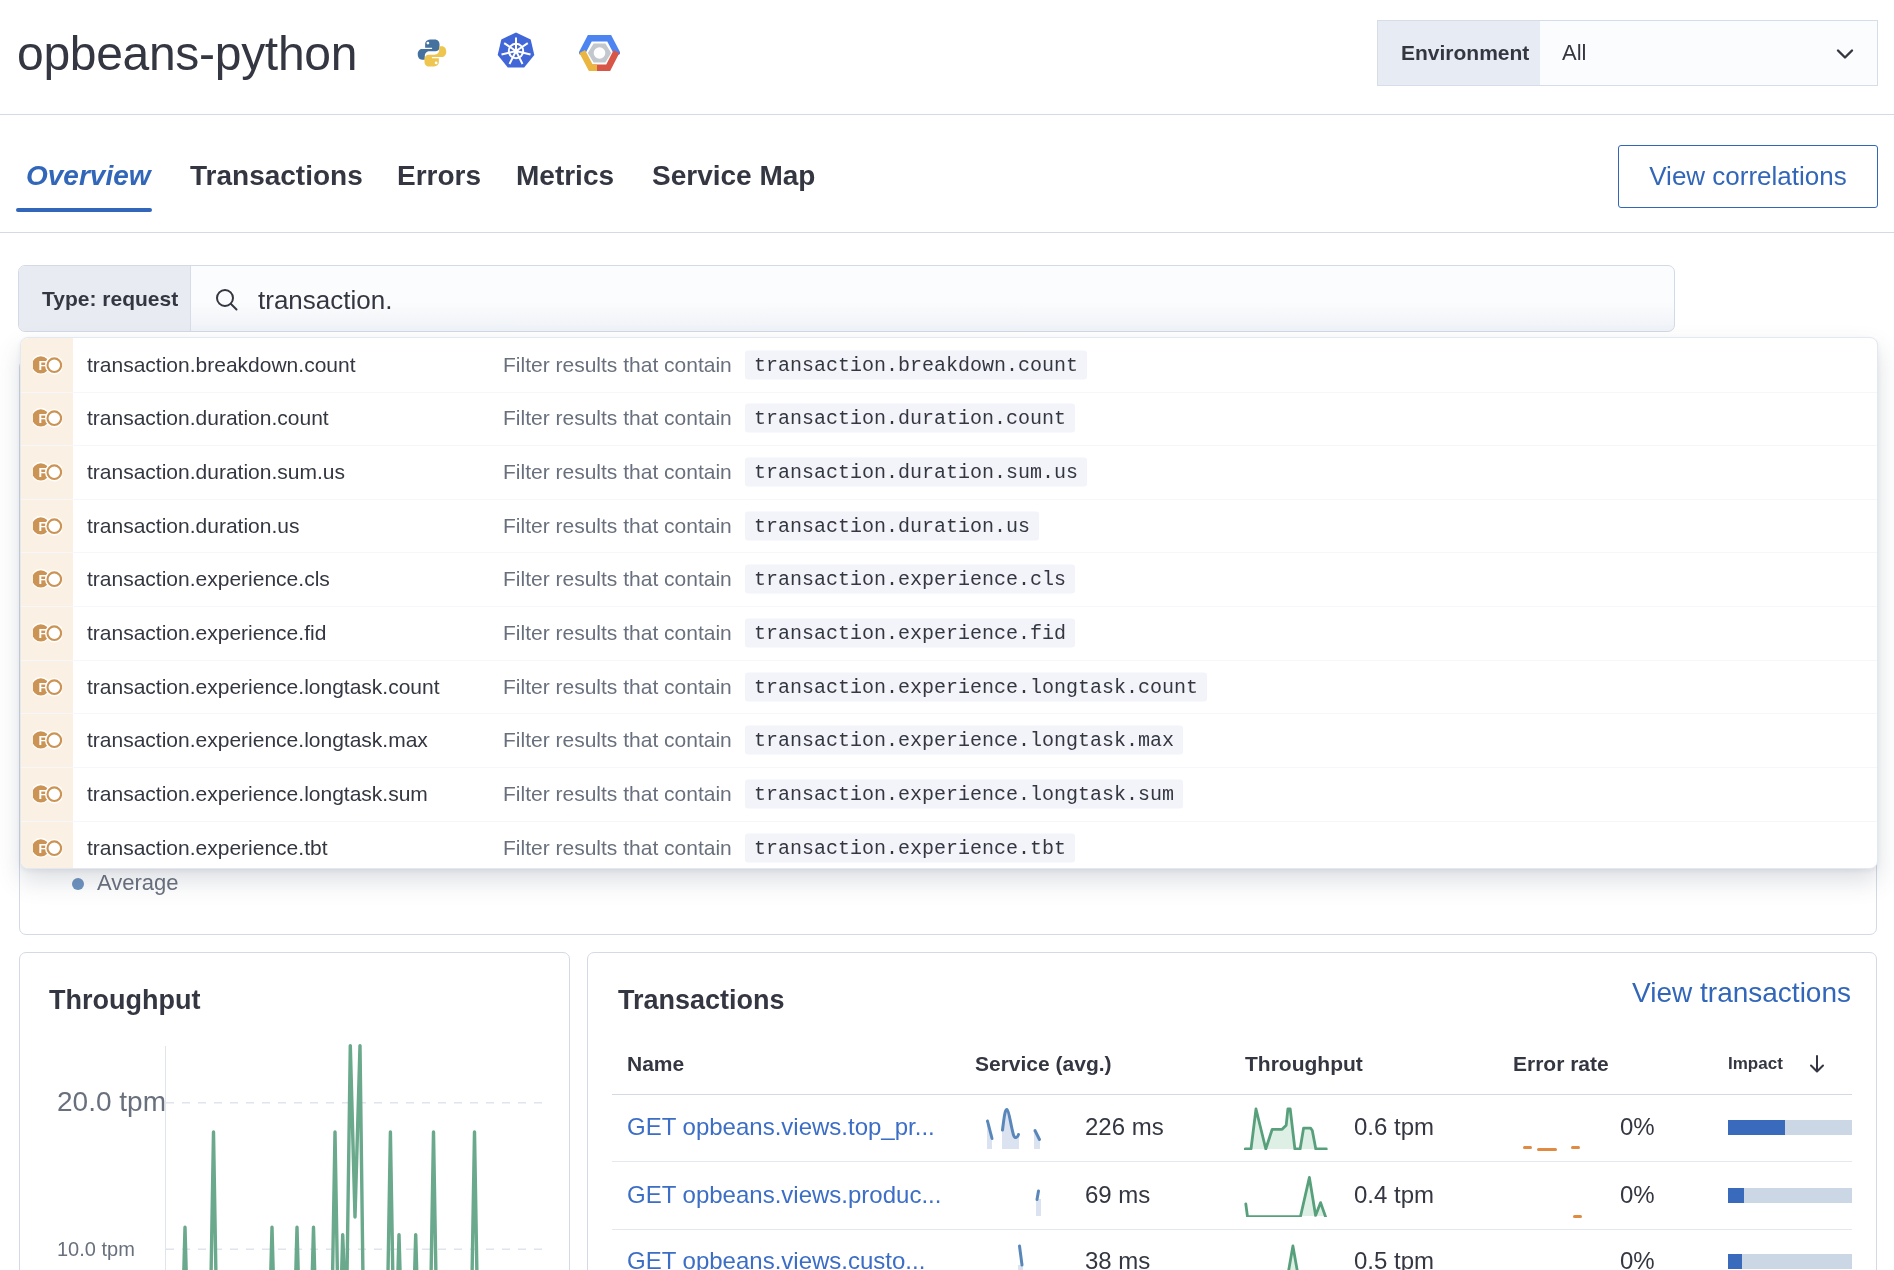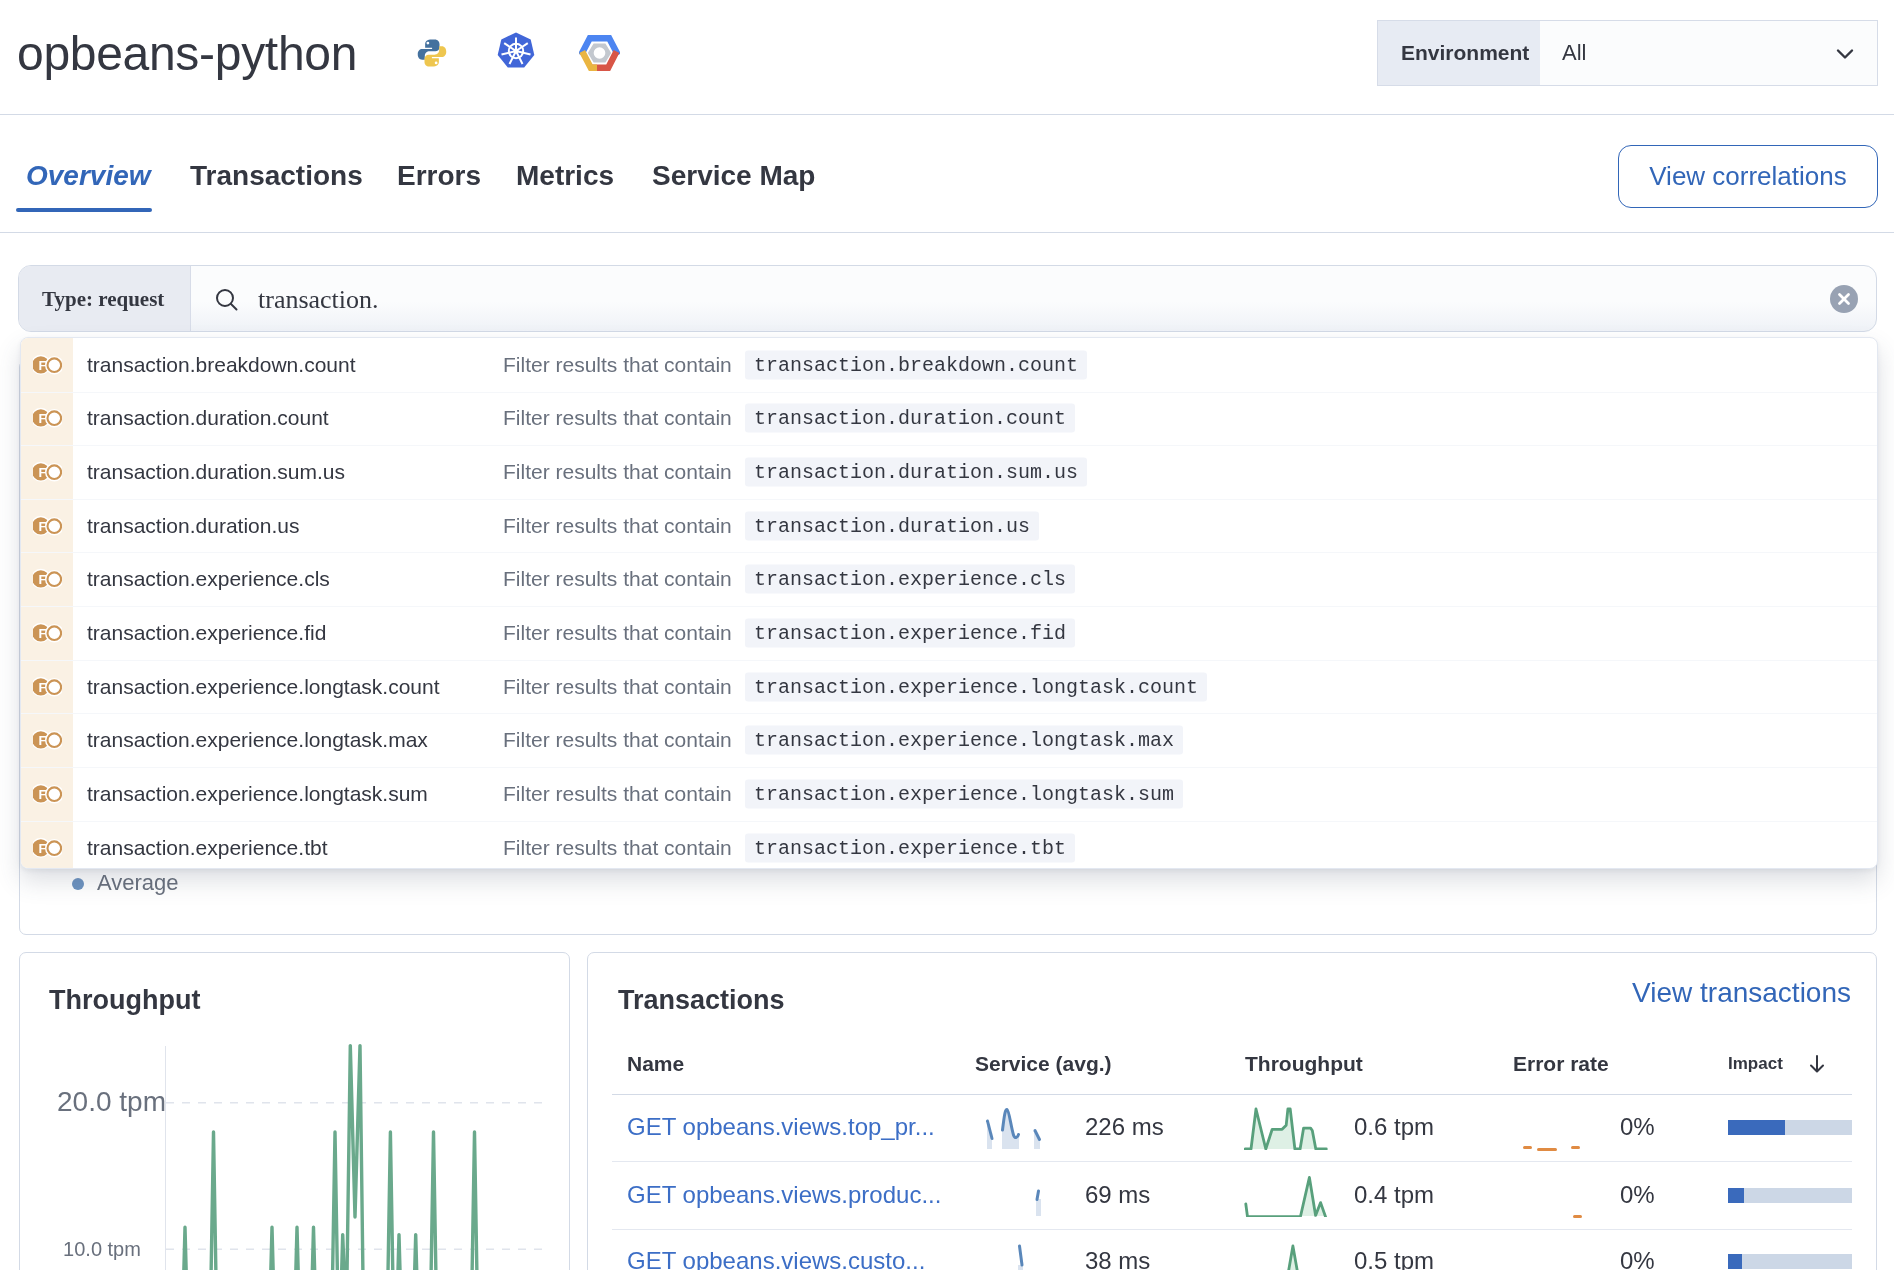--- a/index.html
+++ b/index.html
@@ -54,30 +54,30 @@
 
 <div class="abs" style="left:0; top:114px; width:1894px; height:1px; background:#d3dae6;"></div>
 
 <div class="c" style="left:26px;  top:176px; font-size:28px; font-weight:600; color:#3266b8;font-style:italic;">Overview</div>
 <div class="c" style="left:190px; top:176px; font-size:28px; font-weight:600;">Transactions</div>
 <div class="c" style="left:397px; top:176px; font-size:28px; font-weight:600;">Errors</div>
 <div class="c" style="left:516px; top:176px; font-size:28px; font-weight:600;">Metrics</div>
 <div class="c" style="left:652px; top:176px; font-size:28px; font-weight:600;">Service Map</div>
 <div class="abs" style="left:16px; top:208px; width:136px; height:4px; background:#3266b8; border-radius:2px;"></div>
 
-<div class="abs" style="left:1618px; top:145px; width:260px; height:63px; border:1px solid #3266b8; border-radius:13px; text-align:center; line-height:61px; font-size:26px; font-weight:500; color:#3266b8;">View correlations</div>
+<div class="abs" style="left:1618px; top:145px; width:260px; height:63px; border:1px solid #3266b8; border-radius:3px; text-align:center; line-height:61px; font-size:26px; font-weight:500; color:#3266b8;">View correlations</div>
 
 <div class="abs" style="left:0; top:232px; width:1894px; height:1px; background:#d3dae6;"></div>
 
 <div class="abs" style="left:19px; top:360px; width:1858px; height:575px; background:#fff; border:1px solid #d3dae6; border-radius:7px;">
   <div class="abs" style="left:52px; top:517px; width:12px; height:12px; border-radius:50%; background:#6d93c0;"></div>
   <div class="c" style="left:77px; top:522px; font-size:22px; color:#69707d;">Average</div>
 </div>
 
-<div class="abs" style="left:18px; top:265px; width:1859px; height:67px; border:1px solid #d3dae6; border-radius:13px; overflow:hidden; background:linear-gradient(180deg,#fbfcfd 55%, #eff2f7);font-family:Liberation Serif, serif;">
+<div class="abs" style="left:18px; top:265px; width:1657px; height:67px; border:1px solid #d3dae6; border-radius:7px; overflow:hidden; background:linear-gradient(180deg,#fbfcfd 55%, #eff2f7);">
   <div class="abs" style="left:0; top:0; width:172px; height:100%; background:#e8ebf2; border-right:1px solid #d7dce8;"></div>
   <div class="c" style="left:23px; top:33px; font-size:21px; font-weight:600;">Type: request</div>
   <svg class="abs" style="left:196px; top:22px;" width="24" height="24" viewBox="0 0 24 24">
     <circle cx="10" cy="10" r="8" fill="none" stroke="#343741" stroke-width="2"></circle>
     <line x1="16" y1="16" x2="21.5" y2="21.5" stroke="#343741" stroke-width="2" stroke-linecap="round"></line>
   </svg>
   <div class="c" style="left:239px; top:34px; font-size:26px;">transaction.</div>
   <div class="abs" style="left:1811px; top:19px; width:28px; height:28px; border-radius:50%; background:#98a2b3;">
     <svg width="28" height="28" viewBox="0 0 28 28">
       <line x1="9.5" y1="9.5" x2="18.5" y2="18.5" stroke="#fff" stroke-width="2.8" stroke-linecap="round"></line>
@@ -196,21 +196,21 @@
   </svg>
   <div class="c" style="left:66px; top:509.5px; font-size:21px;">transaction.experience.tbt</div>
   <div class="c" style="left:482px; top:509.5px; font-size:21px; color:#69707d;">Filter results that contain</div>
   <div class="c" style="left:724px; top:509.5px; font-family:'Liberation Mono',monospace; font-size:20px; background:#f2f4f9; padding:3px 9px; border-radius:3px;">transaction.experience.tbt</div>
 
 </div>
 
 <div class="abs" style="left:19px; top:952px; width:551px; height:360px; background:#fff; border:1px solid #d3dae6; border-radius:7px;"></div>
 <div class="c" style="left:49px; top:1000px; font-size:27px; font-weight:700;">Throughput</div>
 <div class="c" style="left:57px; top:1102px; width:90px; text-align:right; font-size:28px; color:#69707d;">20.0 tpm</div>
-<div class="c" style="left:57px; top:1249px; width:90px; text-align:center; font-size:20px; color:#69707d;">10.0 tpm</div>
+<div class="c" style="left:57px; top:1249px; width:90px; text-align:left; font-size:20px; color:#69707d;">10.0 tpm</div>
 <div class="abs" style="left:165px; top:1046px; width:1px; height:224px; background:#e0e4ec;"></div>
 <svg class="abs" style="left:166px; top:1040px;" width="390" height="230" viewBox="0 0 390 230">
   <g fill="none" stroke="#e0e4ec" stroke-width="1.6" stroke-dasharray="8 8">
     <line x1="0" y1="62.7" x2="384" y2="62.7"></line>
     <line x1="0" y1="209.2" x2="384" y2="209.2"></line>
   </g>
   <path fill="none" stroke="#6aa98c" stroke-width="3.4" stroke-linejoin="round" stroke-linecap="round" d="M14.5,356 L19,187.2 L23.5,356 L43,356 L47.5,92 L52,356 L101.5,356 L106,187.2 L110.5,356 L126.5,356 L131,187.2 L135.5,356 L143,356 L147.5,187.2 L152,356 L164.5,356 L169,92 L173.5,356 L172.2,356 L176.7,194.6 L180.3,285 L184.3,5.6 L189,177 L194,5.6 L198.5,356 L219.9,356 L224.4,92 L228.9,356 L228.5,356 L233,194.6 L237.5,356 L245.2,356 L249.7,194.6 L254.2,356 L263,356 L267.5,92 L272,356 L304,356 L308.5,92 L313,356"></path>
 </svg>
 
 <div class="abs" style="left:587px; top:952px; width:1290px; height:360px; background:#fff; border:1px solid #d3dae6; border-radius:7px;"></div>

